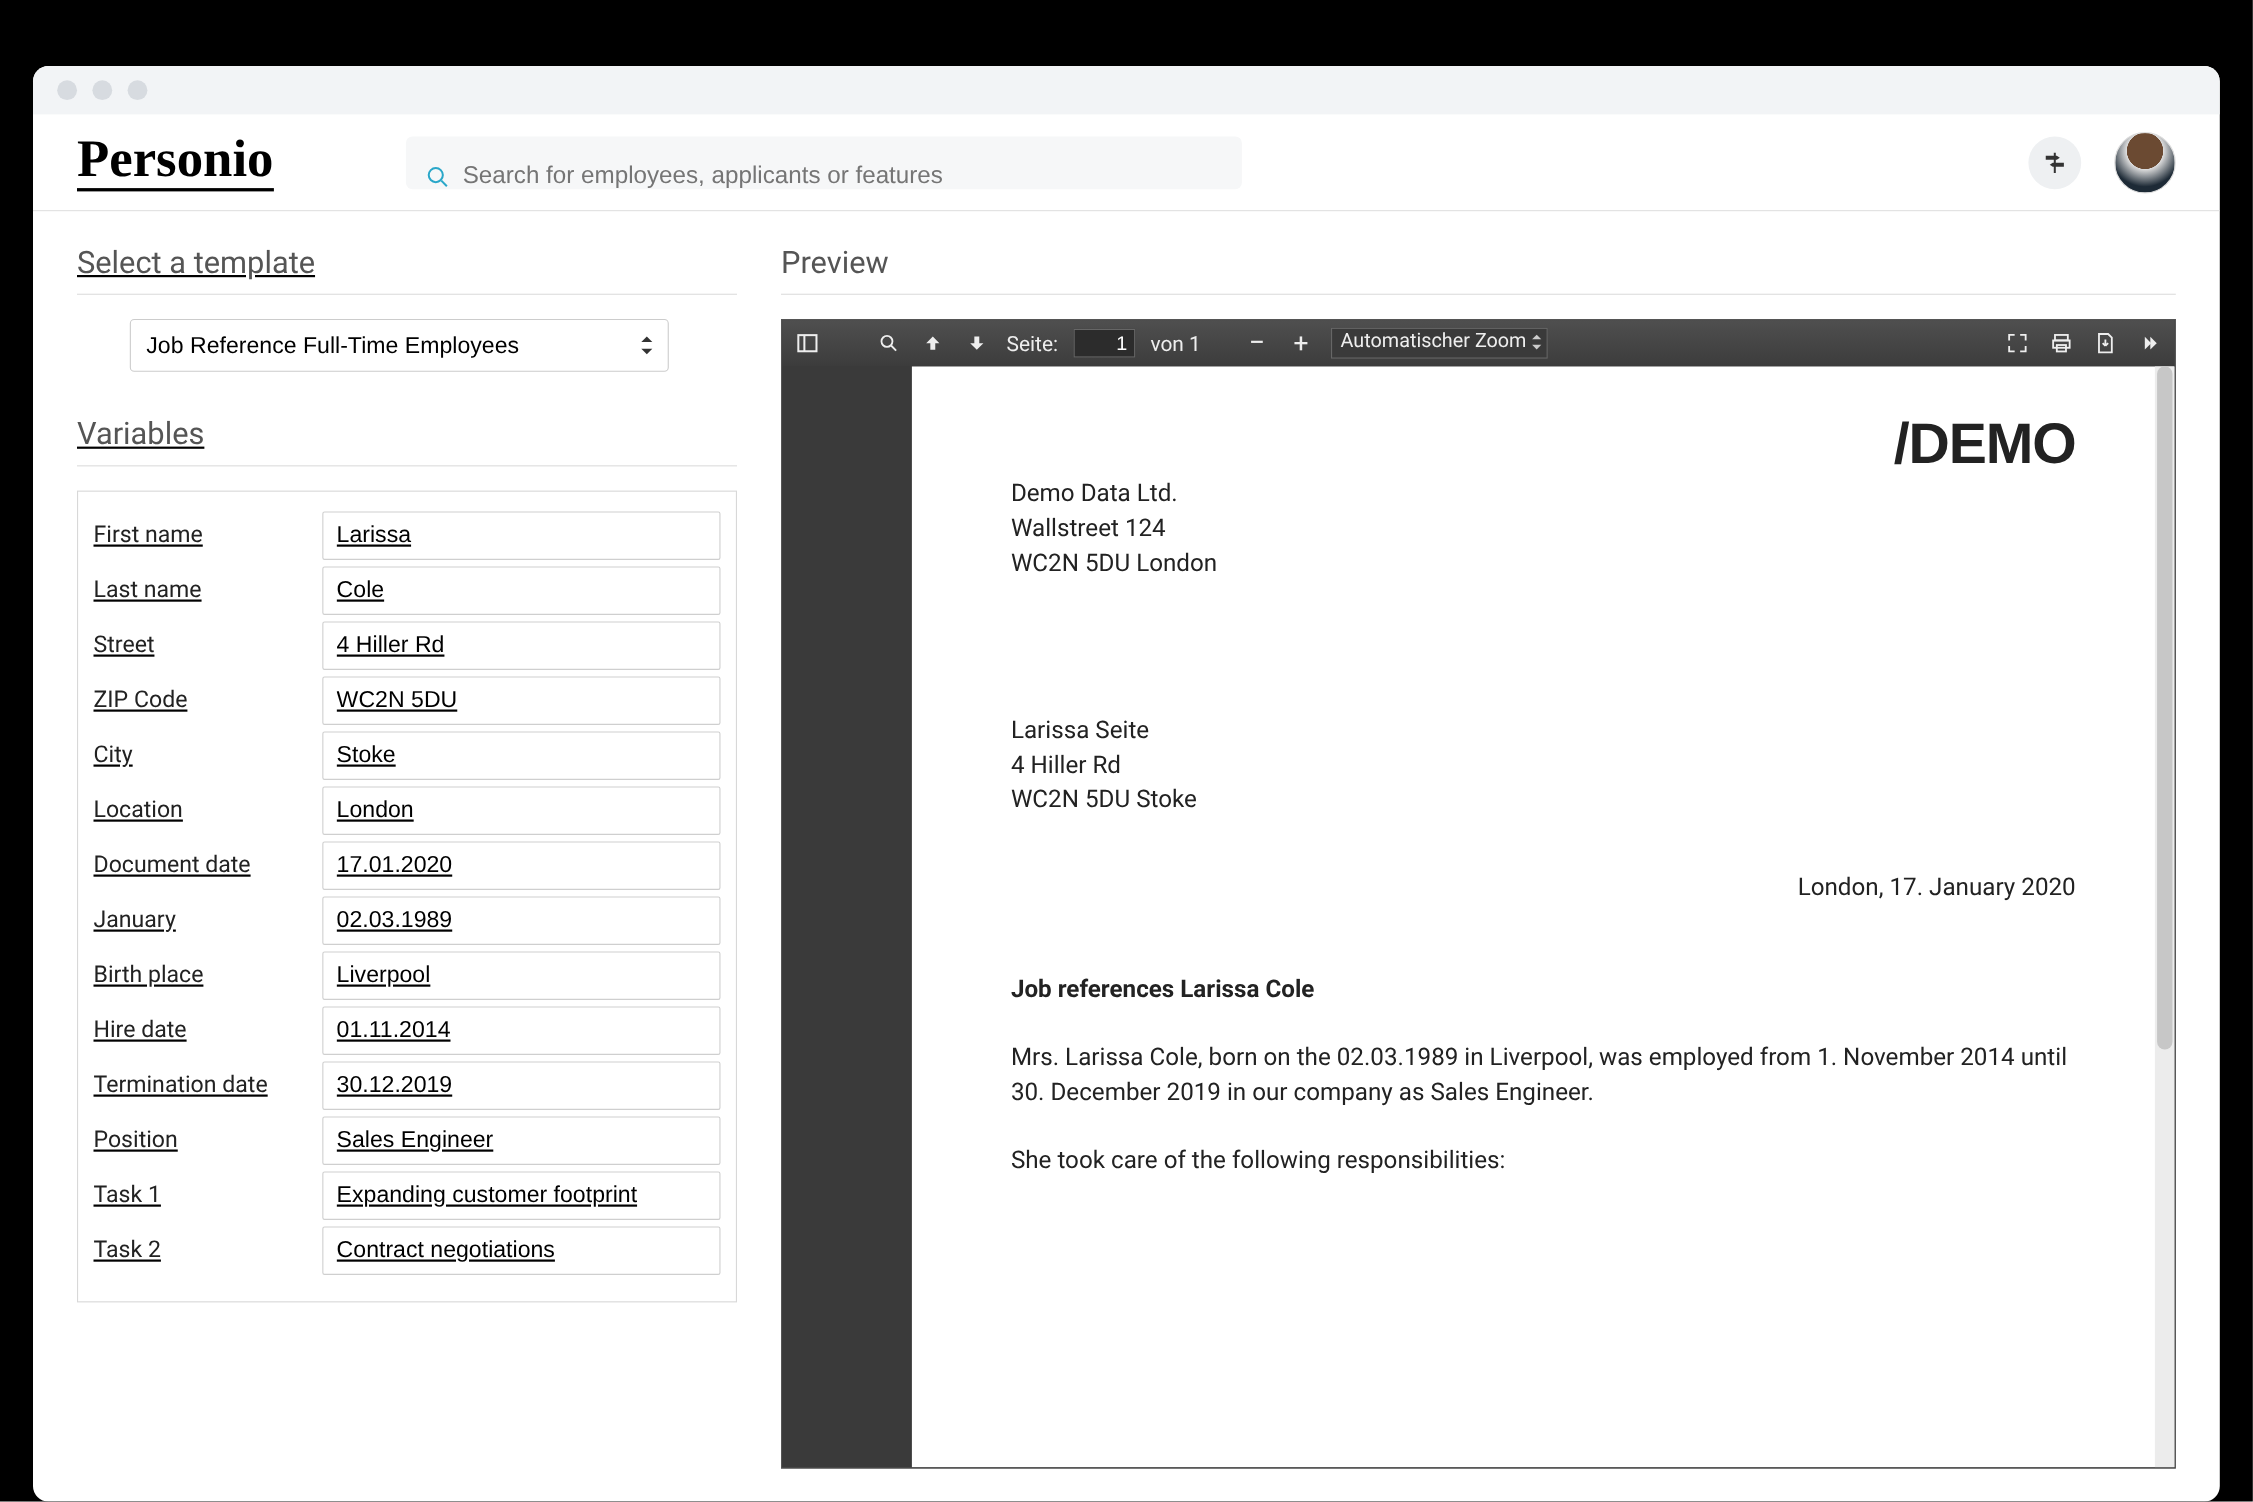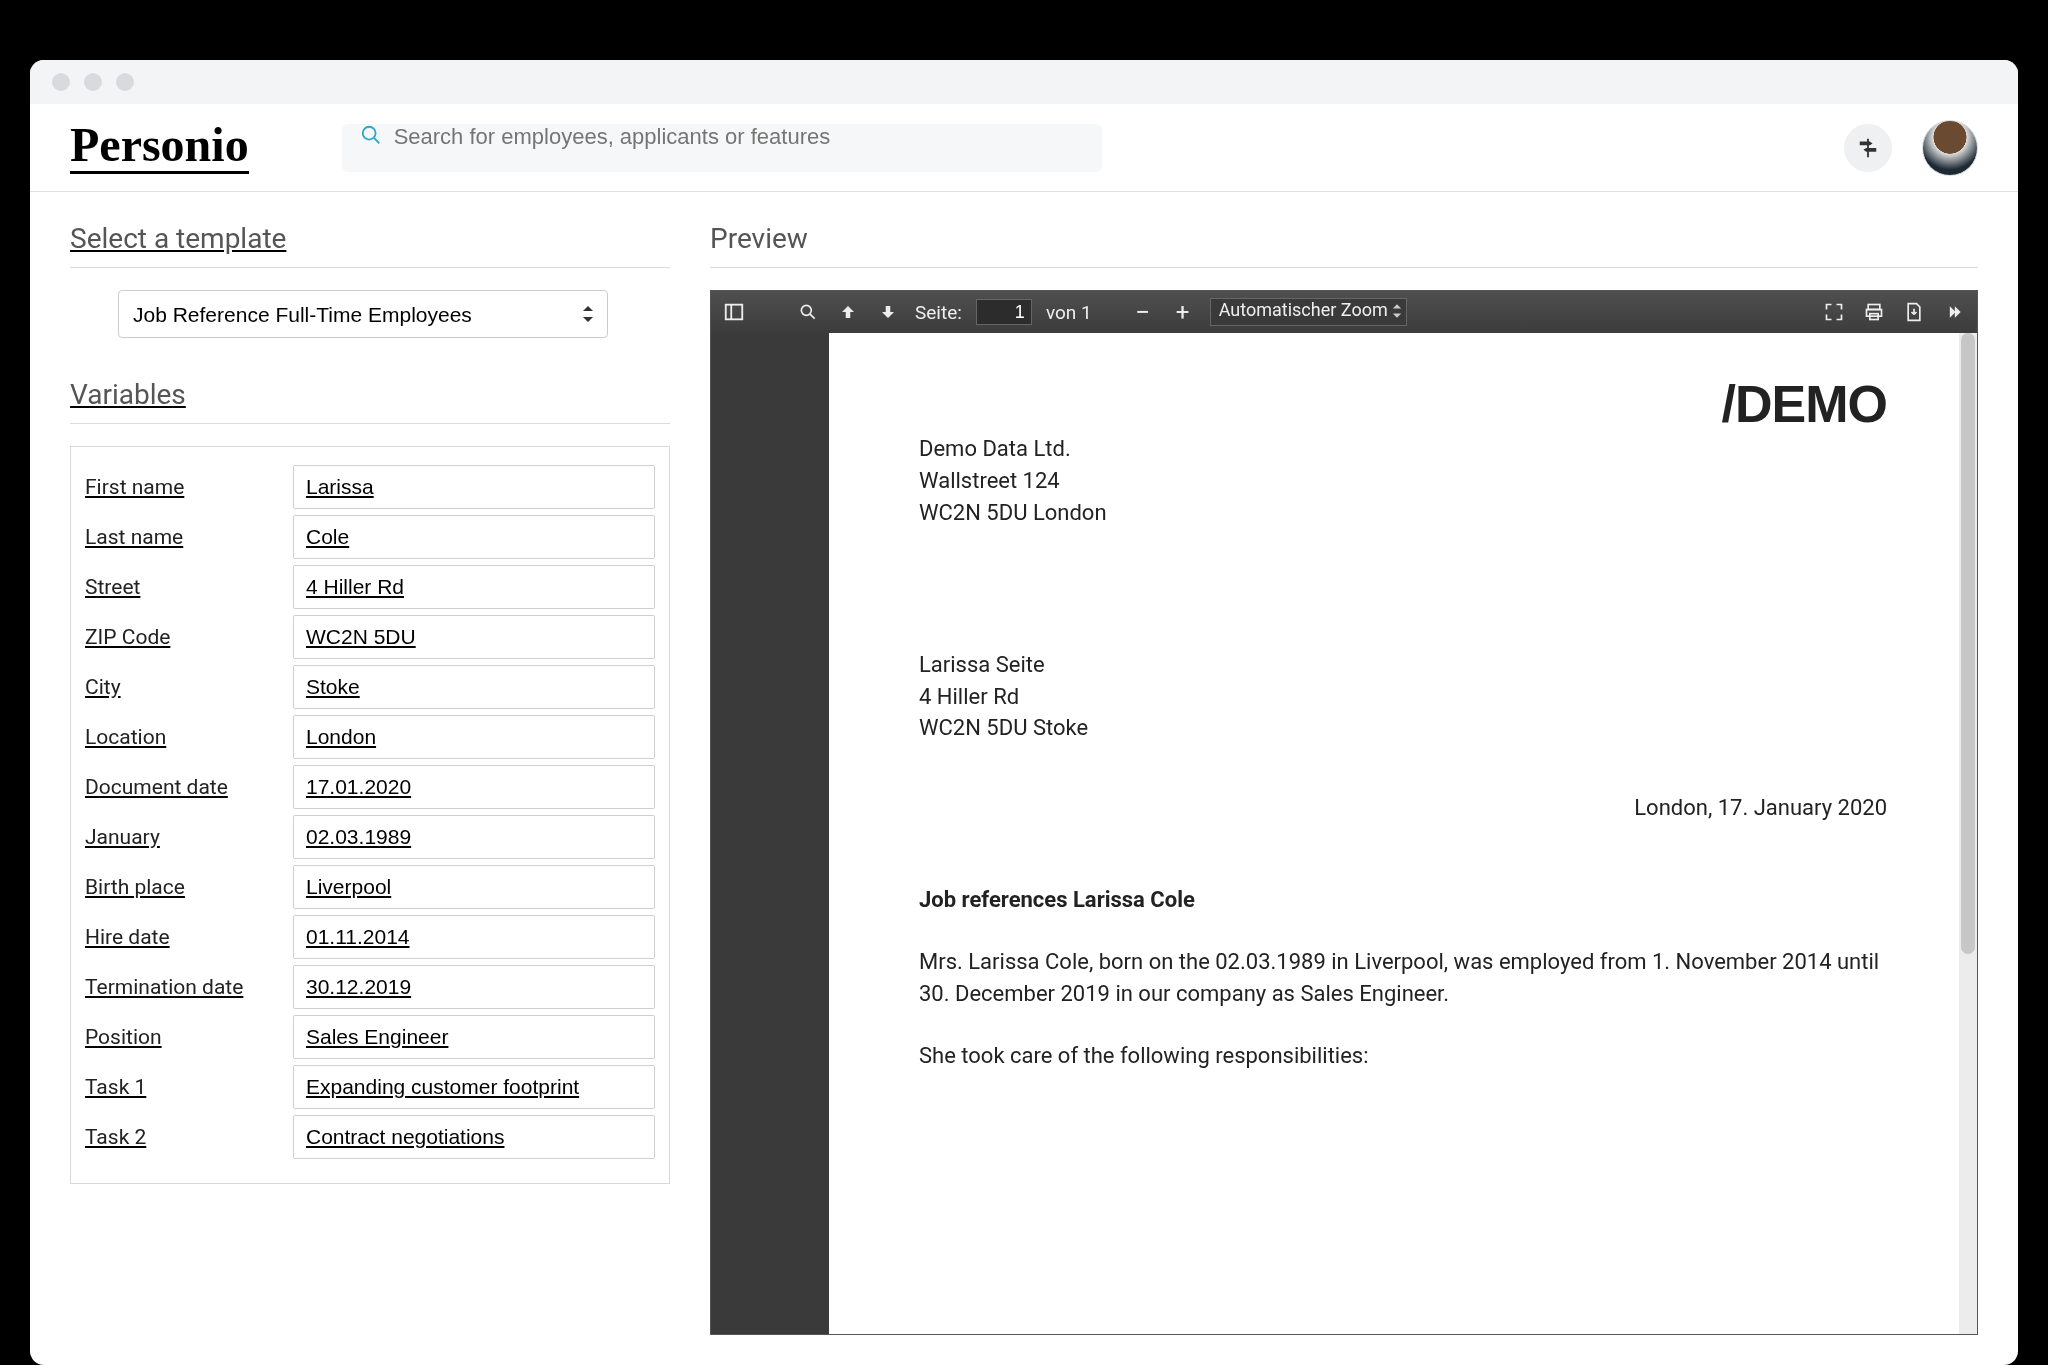--- a/index.html
+++ b/index.html
@@ -28,37 +28,37 @@
 }
 .traffic-dot {
   width: 18px; height: 18px; border-radius: 50%; background: #d7dbe0;
 }
 .header {
   height: 88px;
   display: flex;
   align-items: center;
   padding: 0 40px;
   border-bottom: 1px solid #e0e0e0;
-  gap: 93px;
+  gap: 120px;
 }
 .logo {
   font-family: "Brush Script MT", cursive;
   font-size: 48px;
   font-weight: 600;
   border-bottom: 3px solid #000;
   line-height: 1;
   padding-bottom: 2px;
 }
 .search-wrap {
   flex: 0 0 760px;
   height: 48px;
   background: #f6f7f8;
   border-radius: 6px;
   display: flex;
-  align-items: flex-start;
+  align-items: flex-end;
   padding: 0 18px;
   gap: 12px;
 }
 .search-wrap input {
   border: none; background: transparent; font-size: 22px; color: #555; width: 100%; outline: none;
 }
 .header-right {
   margin-left: auto;
   display: flex; align-items: center; gap: 30px;
 }

